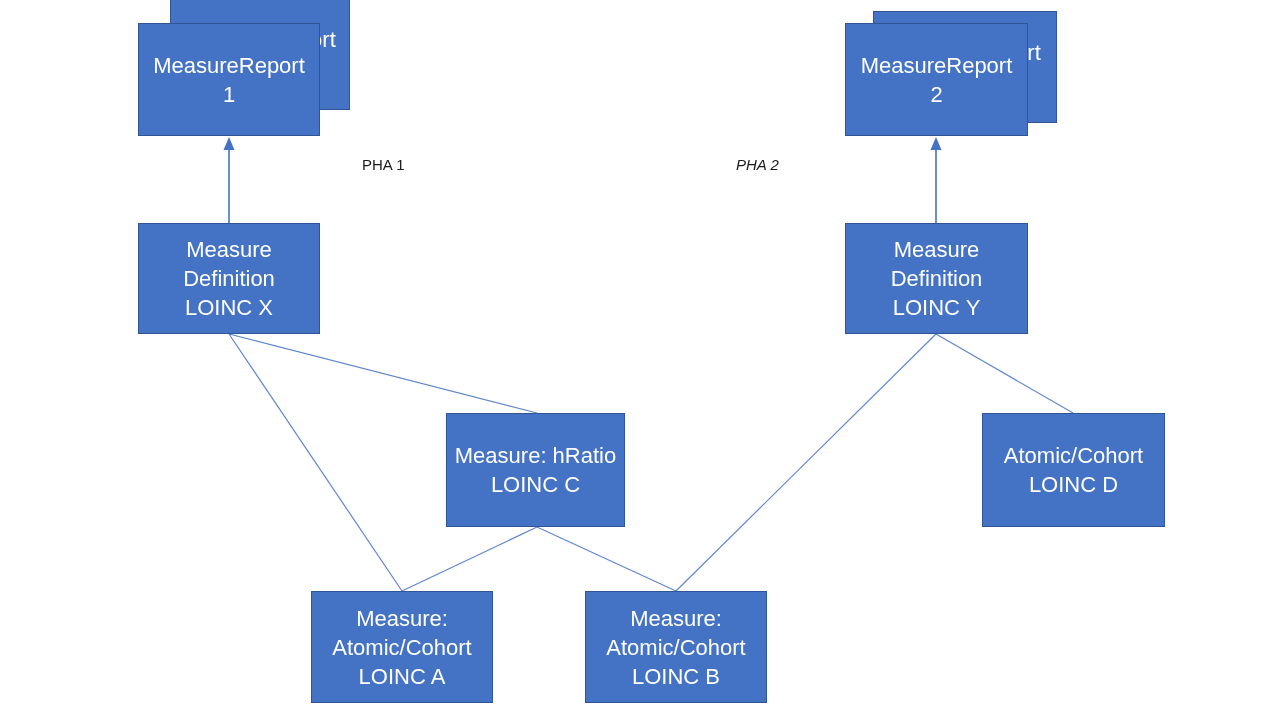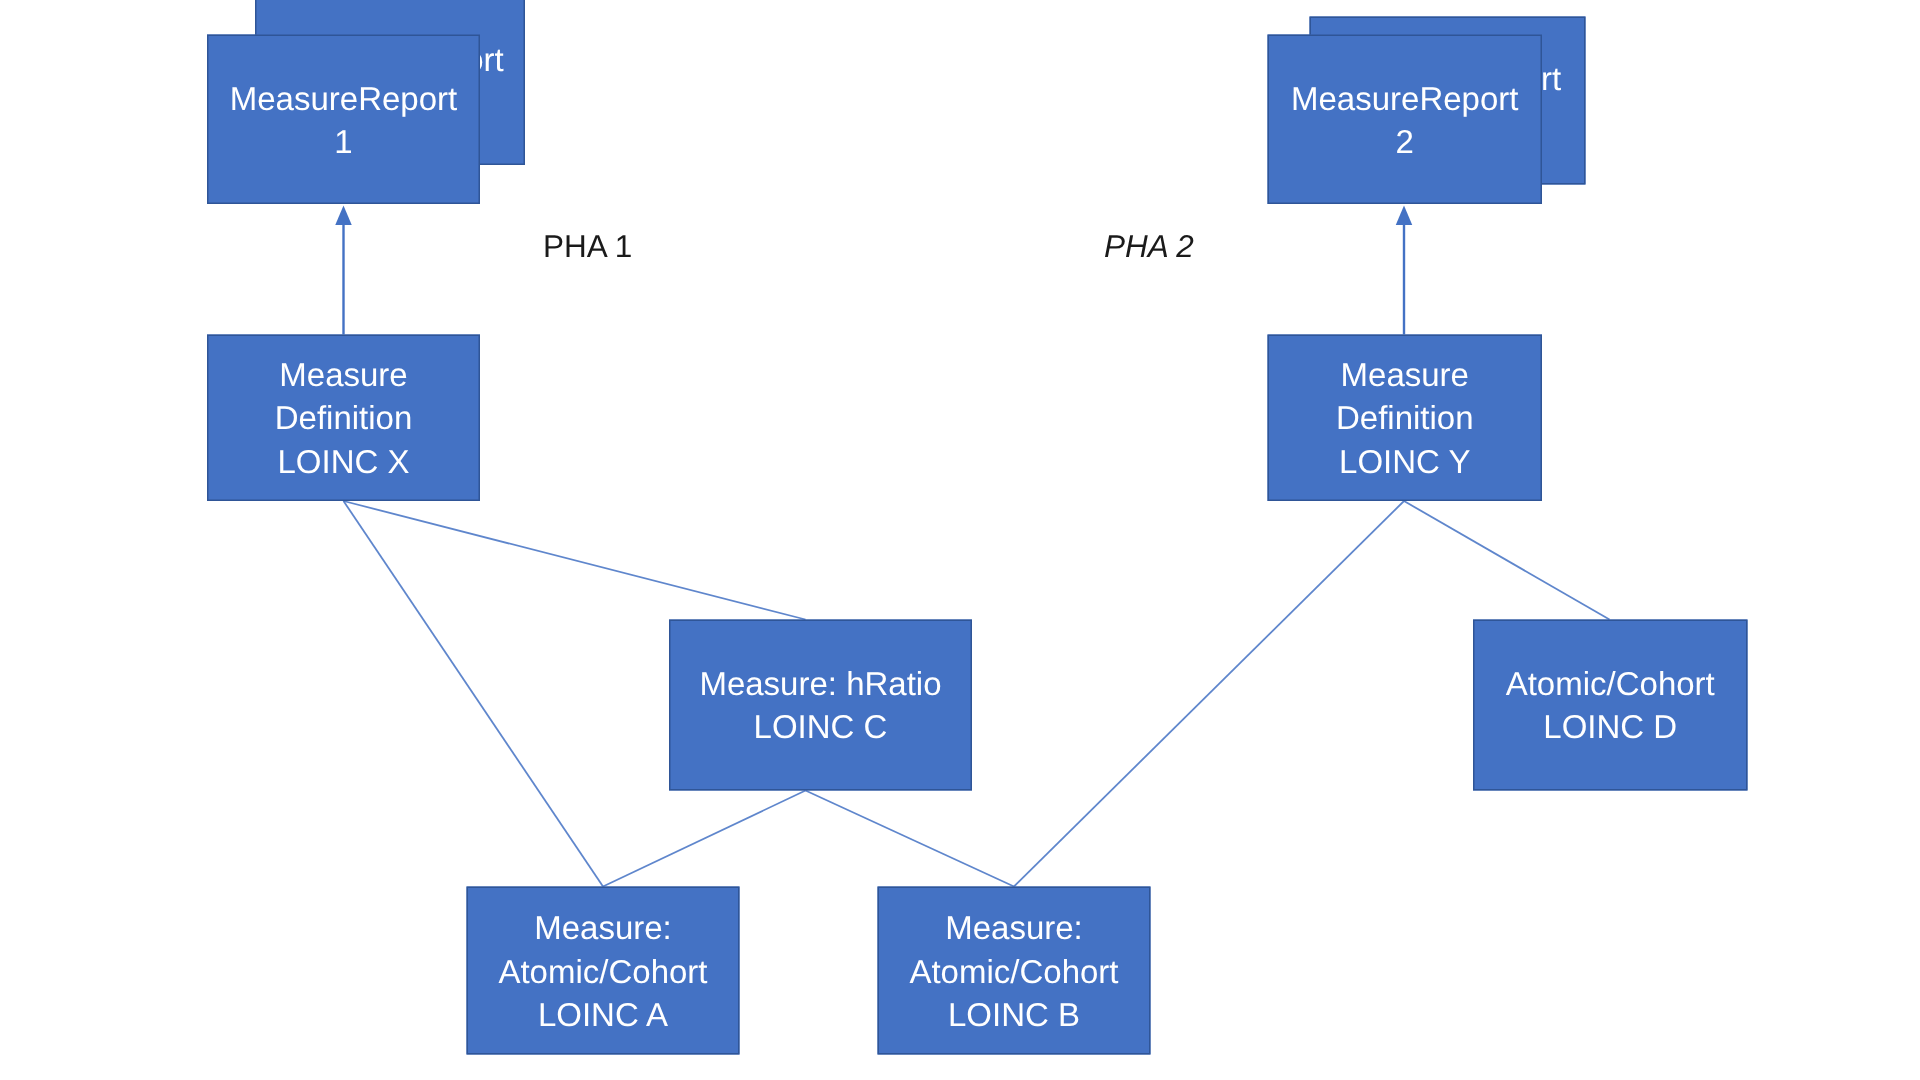--- a/index.html
+++ b/index.html
@@ -36,21 +36,21 @@
     color: #ffffff;
     font-size: 22px;
     line-height: 29px;
   }
   .node.back { z-index: 1; }
   .node.front { z-index: 2; }
   .free-label {
     position: absolute;
     z-index: 3;
     color: #1a1a1a;
-    font-size: 21px;
+    font-size: 15px;
     line-height: 24px;
     white-space: nowrap;
   }
 </style>
 </head>
 <body>
 
 <div class="stage">
 
   <svg class="edges-layer" viewBox="0 0 1280 720" xmlns="http://www.w3.org/2000/svg">
@@ -95,21 +95,21 @@
     <span>Definition</span>
     <span>LOINC X</span>
   </div>
 
   <div class="node front" style="left:845px; top:223px; width:183px; height:111px;">
     <span>Measure</span>
     <span>Definition</span>
     <span>LOINC Y</span>
   </div>
 
-  <div class="node front" style="left:446px; top:413px; width:202px; height:114px;">
+  <div class="node front" style="left:446px; top:413px; width:179px; height:114px;">
     <span>Measure: hRatio</span>
     <span>LOINC C</span>
   </div>
 
   <div class="node front" style="left:982px; top:413px; width:183px; height:114px;">
     <span>Atomic/Cohort</span>
     <span>LOINC D</span>
   </div>
 
   <div class="node front" style="left:311px; top:591px; width:182px; height:112px;">

